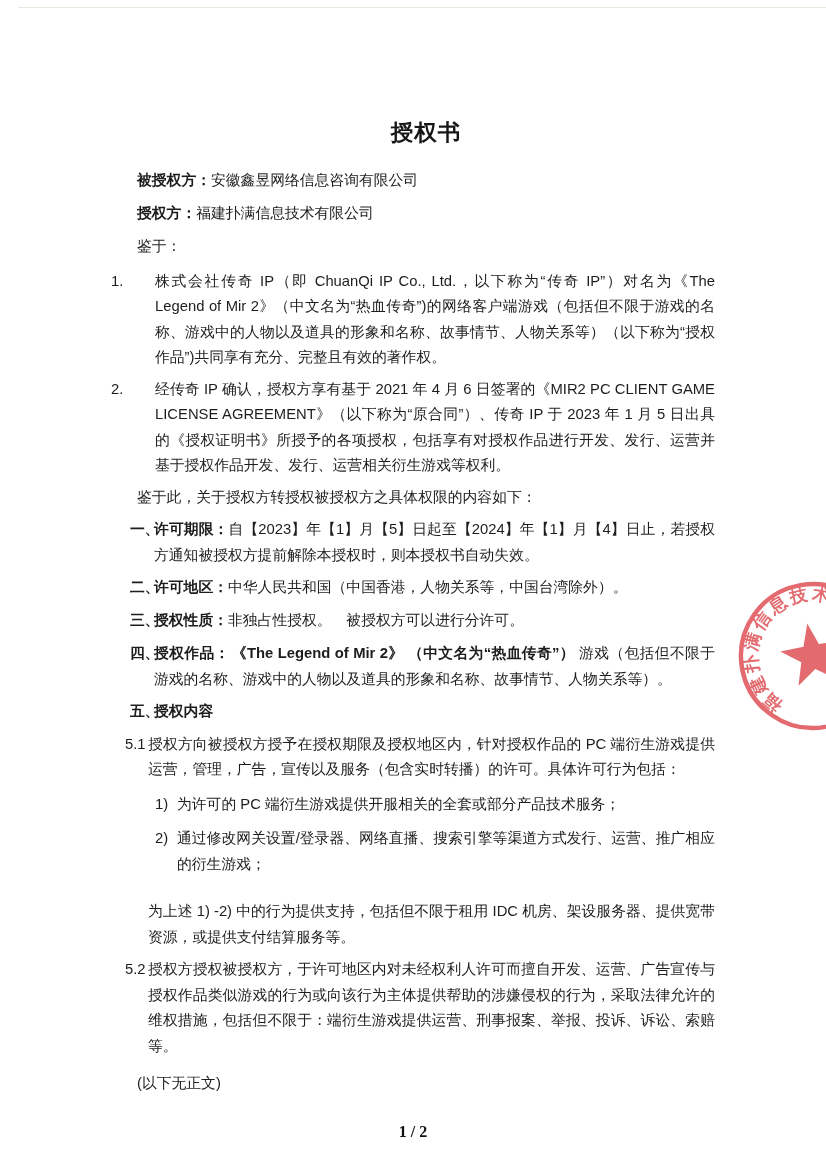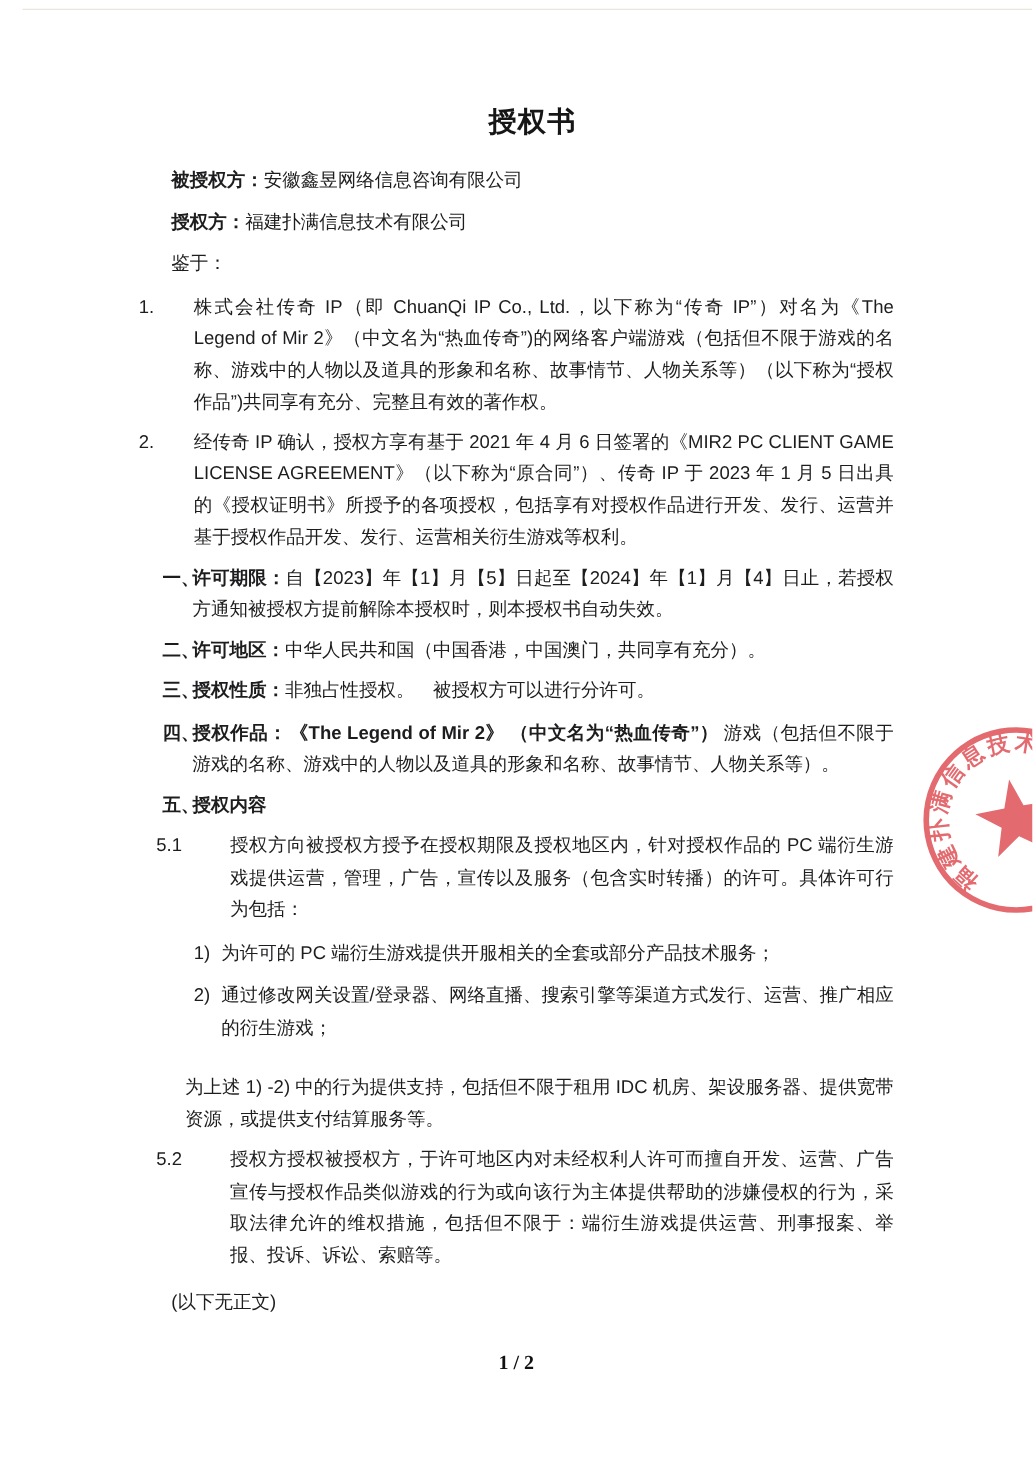--- a/index.html
+++ b/index.html
@@ -5,21 +5,21 @@
   html,body { margin:0; padding:0; background:#ffffff; }
   .page {
     position:relative; width:826px; height:1169px; background:#ffffff;
     overflow:hidden; color:#1d1d1f;
     font-family:"Liberation Sans","DejaVu Sans",sans-serif;
     font-size:14.8px; line-height:25.5px;
   }
   .scan-line { position:absolute; top:7px; left:18px; right:0; height:1px; background:#e7e2d6; opacity:.85; }
 
   .title {
-    margin:0 0 0 137px; padding-top:83px; width:578px; height:30px; line-height:30px;
+    margin:0 0 0 137px; padding-top:118px; width:578px; height:30px; line-height:30px;
     text-align:center; font-size:22.5px; font-weight:bold; letter-spacing:1px; color:#161616;
   }
 
   .party    { margin:20px 0 0 137px; }
   .party + .party { margin-top:7px; }
   .b        { font-weight:bold; }
   .whereas  { margin:8px 0 0 137px; }
 
   .rec      { display:flex; margin:9px 0 0 111px; width:604px; }
   .rec + .rec { margin-top:6px; }
@@ -29,21 +29,21 @@
   .transition { margin:6px 0 0 137px; }
 
   .sec      { display:flex; margin:7px 0 0 130px; width:585px; }
   .sec-4    { margin-top:8px; }
   .sec-num  { flex:none; width:24px; font-weight:bold; }
   .sec-body { flex:1; text-align:justify; }
   .sec-label{ font-weight:bold; }
   .sec-boldtext { font-weight:bold; margin-left:2px; }
   .sec-rest { margin-left:4px; }
 
-  .clause   { display:flex; margin:7px 0 0 125px; width:590px;gap:36px; }
+  .clause   { display:flex; margin:7px 0 0 125px; width:590px; }
   .clause-52{ margin-top:7px; }
   .cl-num   { flex:none; width:23px; }
   .cl-body  { flex:1; text-align:justify; }
 
   .sub      { display:flex; margin:9px 0 0 155px; width:560px; }
   .sub-num  { flex:none; width:22px; }
   .sub-text { flex:1; text-align:justify; }
 
   .followup { margin:22px 0 0 148px; width:567px; text-align:justify; }
 
@@ -78,29 +78,30 @@
 
   <div class="rec">
     <span class="rec-num">1.</span>
     <span class="rec-text">株式会社传奇 IP（即 ChuanQi IP Co., Ltd.，以下称为“传奇 IP”）对名为《The Legend of Mir 2》（中文名为“热血传奇”)的网络客户端游戏（包括但不限于游戏的名称、游戏中的人物以及道具的形象和名称、故事情节、人物关系等）（以下称为“授权作品”)共同享有充分、完整且有效的著作权。</span>
   </div>
   <div class="rec">
     <span class="rec-num">2.</span>
     <span class="rec-text">经传奇 IP 确认，授权方享有基于 2021 年 4 月 6 日签署的《MIR2 PC CLIENT GAME LICENSE AGREEMENT》（以下称为“原合同”）、传奇 IP 于 2023 年 1 月 5 日出具的《授权证明书》所授予的各项授权，包括享有对授权作品进行开发、发行、运营并基于授权作品开发、发行、运营相关衍生游戏等权利。</span>
   </div>
 
+  <p class="transition">鉴于此，关于授权方转授权被授权方之具体权限的内容如下：</p>
 
   <div class="sec">
     <span class="sec-num">一、</span>
     <span class="sec-body"><span class="sec-label">许可期限：</span><span>自【2023】年【1】月【5】日起至【2024】年【1】月【4】日止，若授权方通知被授权方提前解除本授权时，则本授权书自动失效。</span></span>
   </div>
 
   <div class="sec">
     <span class="sec-num">二、</span>
-    <span class="sec-body"><span class="sec-label">许可地区：</span><span>中华人民共和国（中国香港，中国澳门，共同享有充分）。</span></span>
+    <span class="sec-body"><span class="sec-label">许可地区：</span><span>中华人民共和国（中国香港，人物关系等，中国台湾除外）。</span></span>
   </div>
 
   <div class="sec">
     <span class="sec-num">三、</span>
     <span class="sec-body"><span class="sec-label">授权性质：</span><span>非独占性授权。　被授权方可以进行分许可。</span></span>
   </div>
 
   <div class="sec sec-4">
     <span class="sec-num">四、</span>
     <span class="sec-body"><span class="sec-label">授权作品：</span><span class="sec-boldtext">《The Legend of Mir 2》 （中文名为“热血传奇”）</span><span class="sec-rest">游戏（包括但不限于游戏的名称、游戏中的人物以及道具的形象和名称、故事情节、人物关系等）。</span></span>

